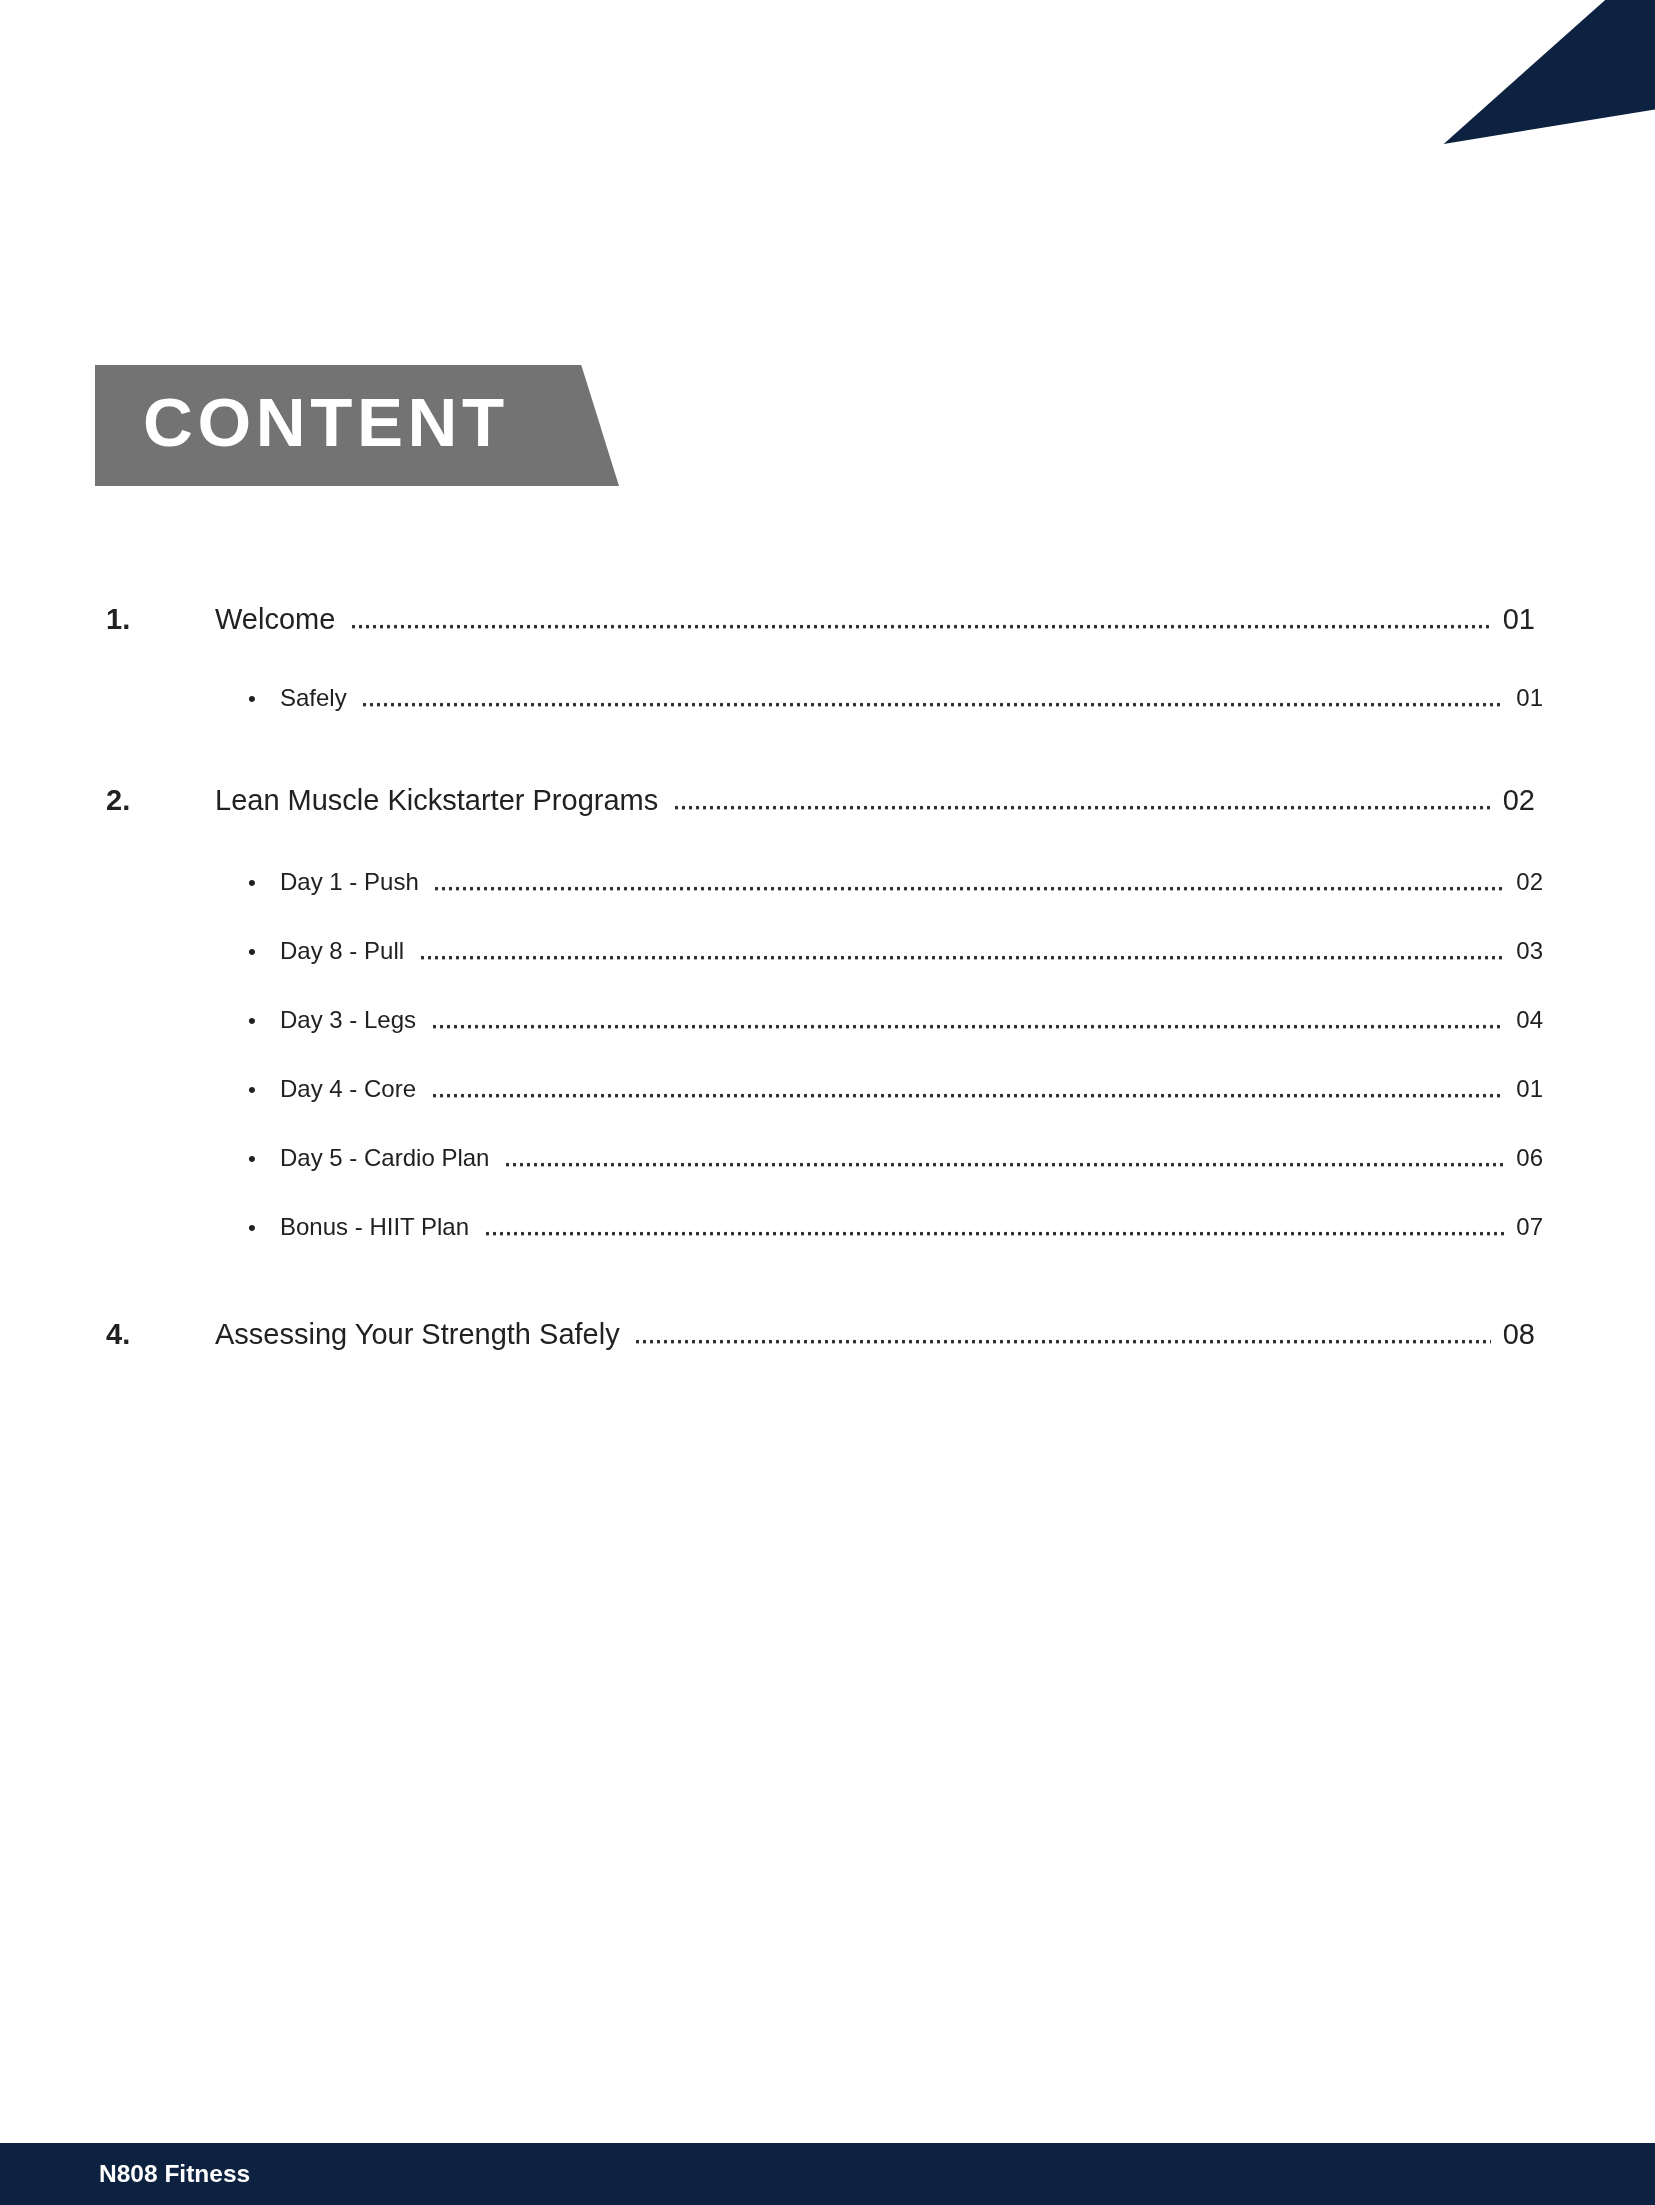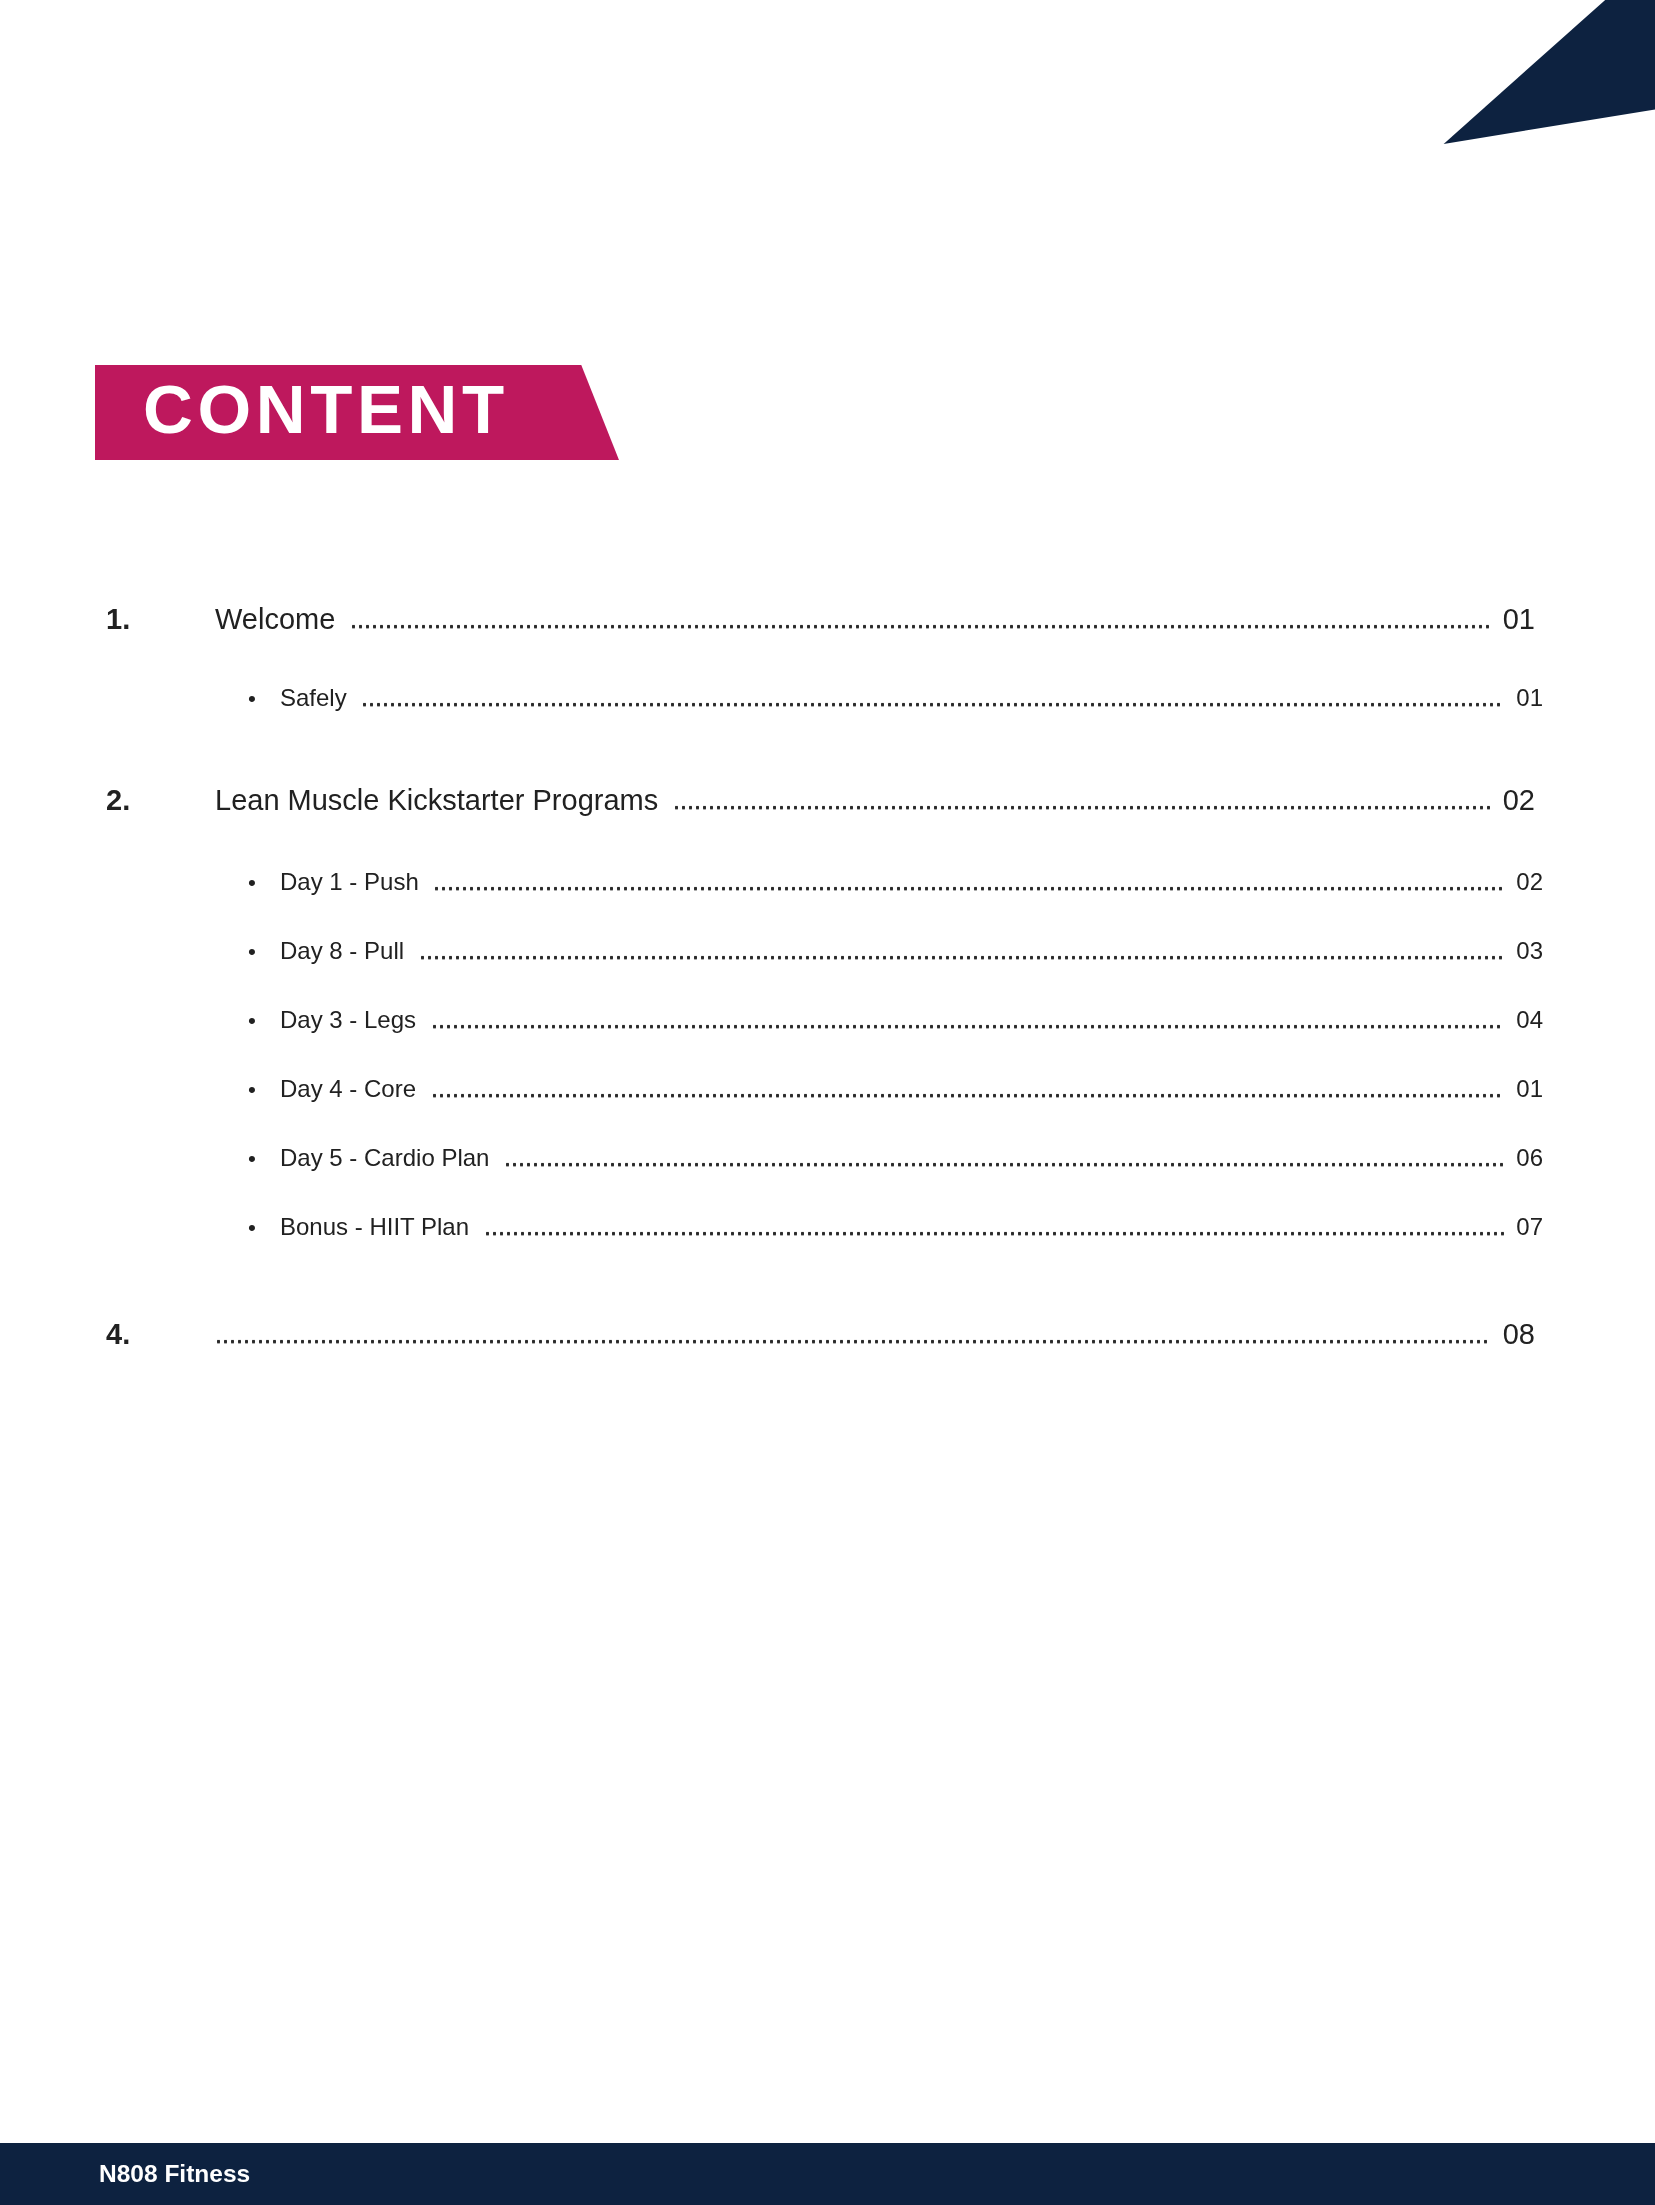--- a/index.html
+++ b/index.html
@@ -26,22 +26,22 @@
     background: #0d2240;
     clip-path: polygon(76.5% 0, 100% 0, 100% 76%, 0.3% 100%);
   }
 
   
   .banner {
     position: absolute;
     left: 95px;
     top: 365px;
     width: 524px;
-    height: 95px;
-    background: #be185d;
+    height: 121px;
+    background: #737373;
     clip-path: polygon(0 0, 92.8% 0, 100% 100%, 0 100%);
     display: flex;
     align-items: center;
     box-sizing: border-box;
     padding-left: 48px;
     text-align: center;
   }
   .banner-title {
     color: #ffffff;
     font-size: 69px;
@@ -201,20 +201,21 @@
 
     <div class="row sub mt-day">
       <span class="bullet">•</span>
       <span class="title">Bonus - HIIT Plan</span>
       <span class="leader"></span>
       <span class="pg">07</span>
     </div>
 
     <div class="row main mt-section4">
       <span class="num">4.</span>
+      <span class="title">Assessing Your Strength Safely</span>
       <span class="leader"></span>
       <span class="pg">08</span>
     </div>
 
   </div>
 
   <div class="footer">
     <span class="footer-text">N808 Fitness</span>
   </div>
 

